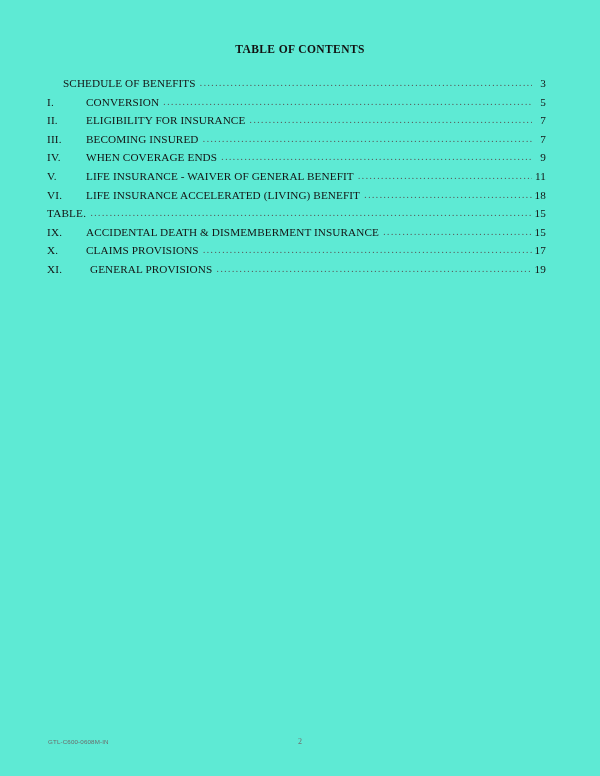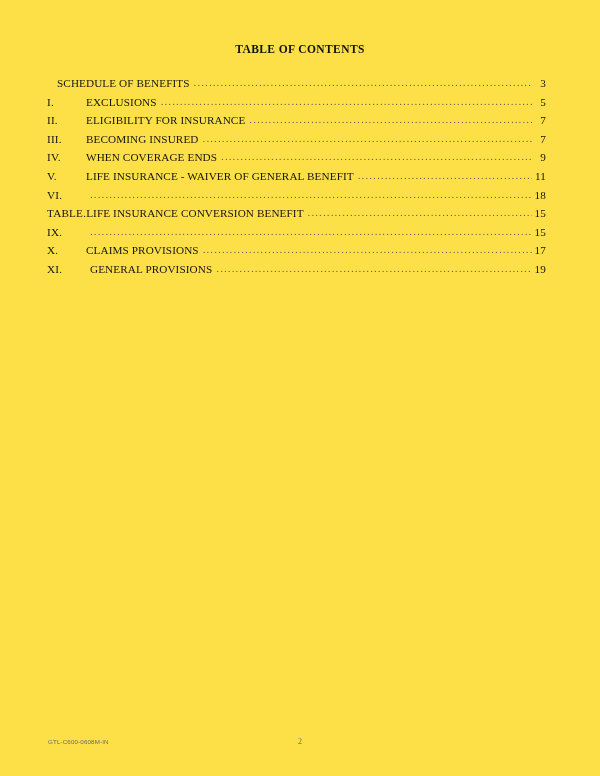--- a/index.html
+++ b/index.html
@@ -4,21 +4,21 @@
 <style>
   html, body {
     margin: 0;
     padding: 0;
     background: #ffffff;
   }
   .page {
     position: relative;
     width: 600px;
     height: 776px;
-    background: #fde047;
+    background: #5eead4;
     margin: 0 auto;
     overflow: hidden;
     font-family: "Liberation Serif", "DejaVu Serif", serif;
     color: #000000;
   }
   .page-title {
     position: absolute;
     top: 43px;
     left: 0;
     width: 600px;
@@ -45,21 +45,21 @@
   .toc-row .numeral {
     flex: 0 0 39px;
     text-align: left;
     letter-spacing: 0.2px;
   }
   .toc-row .title {
     flex: 0 0 auto;
     letter-spacing: 0.1px;
   }
   .toc-row.no-numeral .title {
-    margin-left: 10px;
+    margin-left: 16px;
   }
   .toc-row.extra-indent .title {
     padding-left: 4px;
   }
   .leader {
     flex: 1 1 auto;
     position: relative;
     overflow: hidden;
     margin: 0 1px 0 4px;
     height: 11px;
@@ -117,21 +117,21 @@
 
     <div class="toc-row no-numeral">
       <span class="numeral" style="flex-basis:0"></span>
       <span class="title">SCHEDULE OF BENEFITS</span>
       <span class="leader"></span>
       <span class="pageno">3</span>
     </div>
 
     <div class="toc-row">
       <span class="numeral">I.</span>
-      <span class="title">EXCLUSIONS</span>
+      <span class="title">CONVERSION</span>
       <span class="leader"></span>
       <span class="pageno">5</span>
     </div>
 
     <div class="toc-row">
       <span class="numeral">II.</span>
       <span class="title">ELIGIBILITY FOR INSURANCE</span>
       <span class="leader"></span>
       <span class="pageno">7</span>
     </div>
@@ -152,34 +152,35 @@
 
     <div class="toc-row">
       <span class="numeral">V.</span>
       <span class="title">LIFE INSURANCE - WAIVER OF GENERAL BENEFIT</span>
       <span class="leader"></span>
       <span class="pageno">11</span>
     </div>
 
     <div class="toc-row">
       <span class="numeral">VI.</span>
+      <span class="title">LIFE INSURANCE ACCELERATED (LIVING) BENEFIT</span>
       <span class="leader"></span>
       <span class="pageno">18</span>
     </div>
 
 
     <div class="toc-row">
       <span class="numeral">TABLE.</span>
-      <span class="title">LIFE INSURANCE CONVERSION BENEFIT</span>
       <span class="leader"></span>
       <span class="pageno">15</span>
     </div>
 
     <div class="toc-row">
       <span class="numeral">IX.</span>
+      <span class="title">ACCIDENTAL DEATH &amp; DISMEMBERMENT INSURANCE</span>
       <span class="leader"></span>
       <span class="pageno">15</span>
     </div>
 
     <div class="toc-row">
       <span class="numeral">X.</span>
       <span class="title">CLAIMS PROVISIONS</span>
       <span class="leader"></span>
       <span class="pageno">17</span>
     </div>

